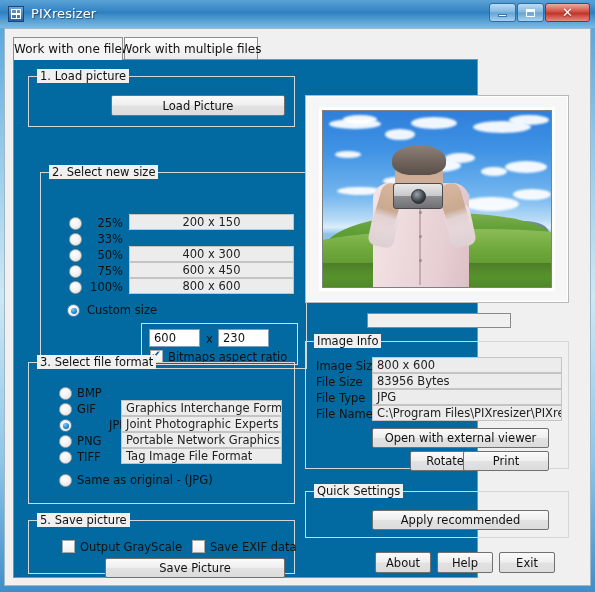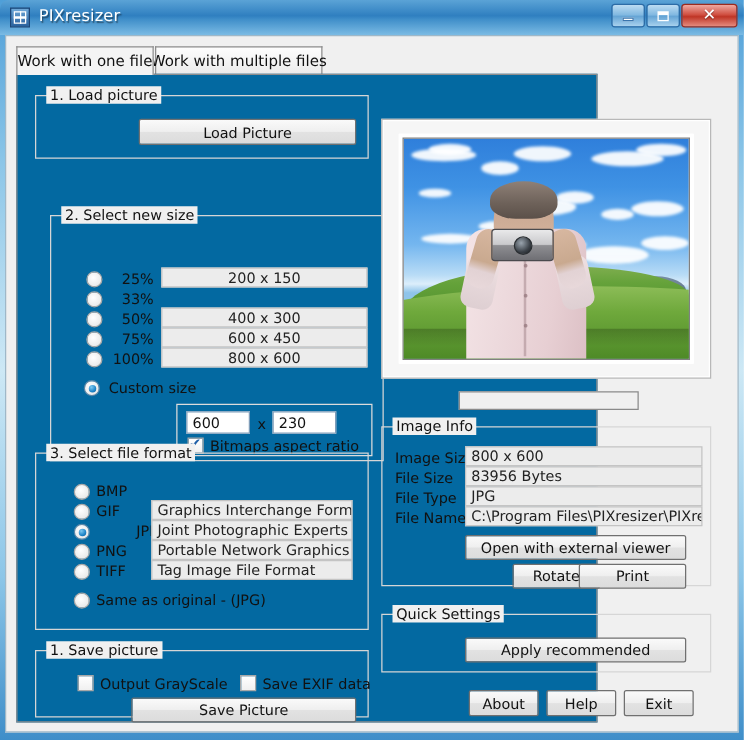--- a/index.html
+++ b/index.html
@@ -383,21 +383,21 @@
 
         <div class="radio" style="left:30px; top:88px;"></div>
         <span class="plain-label" style="left:48px; top:87px;">TIFF</span>
         <div class="robox left" style="left:92px; top:85px; width:161px; height:16px;">Tag Image File Format</div>
 
         <div class="radio" style="left:30px; top:111px;"></div>
         <span class="plain-label" style="left:48px; top:110px;">Same as original  - (JPG)</span>
       </div>
 
       <div class="group" style="left:14px; top:460px; width:267px; height:54px;">
-        <span class="legend">1. Save picture</span>
+        <span class="legend">5. Save picture</span>
 
         <div class="chk" style="left:33px; top:19px;"></div>
         <span class="plain-label" style="left:51px; top:19px;">Output GrayScale</span>
 
         <div class="chk" style="left:163px; top:19px;"></div>
         <span class="plain-label" style="left:181px; top:19px;">Save EXIF data</span>
 
         <div class="btn" style="left:76px; top:37px; width:180px; height:20px;">Save Picture</div>
       </div>
 

